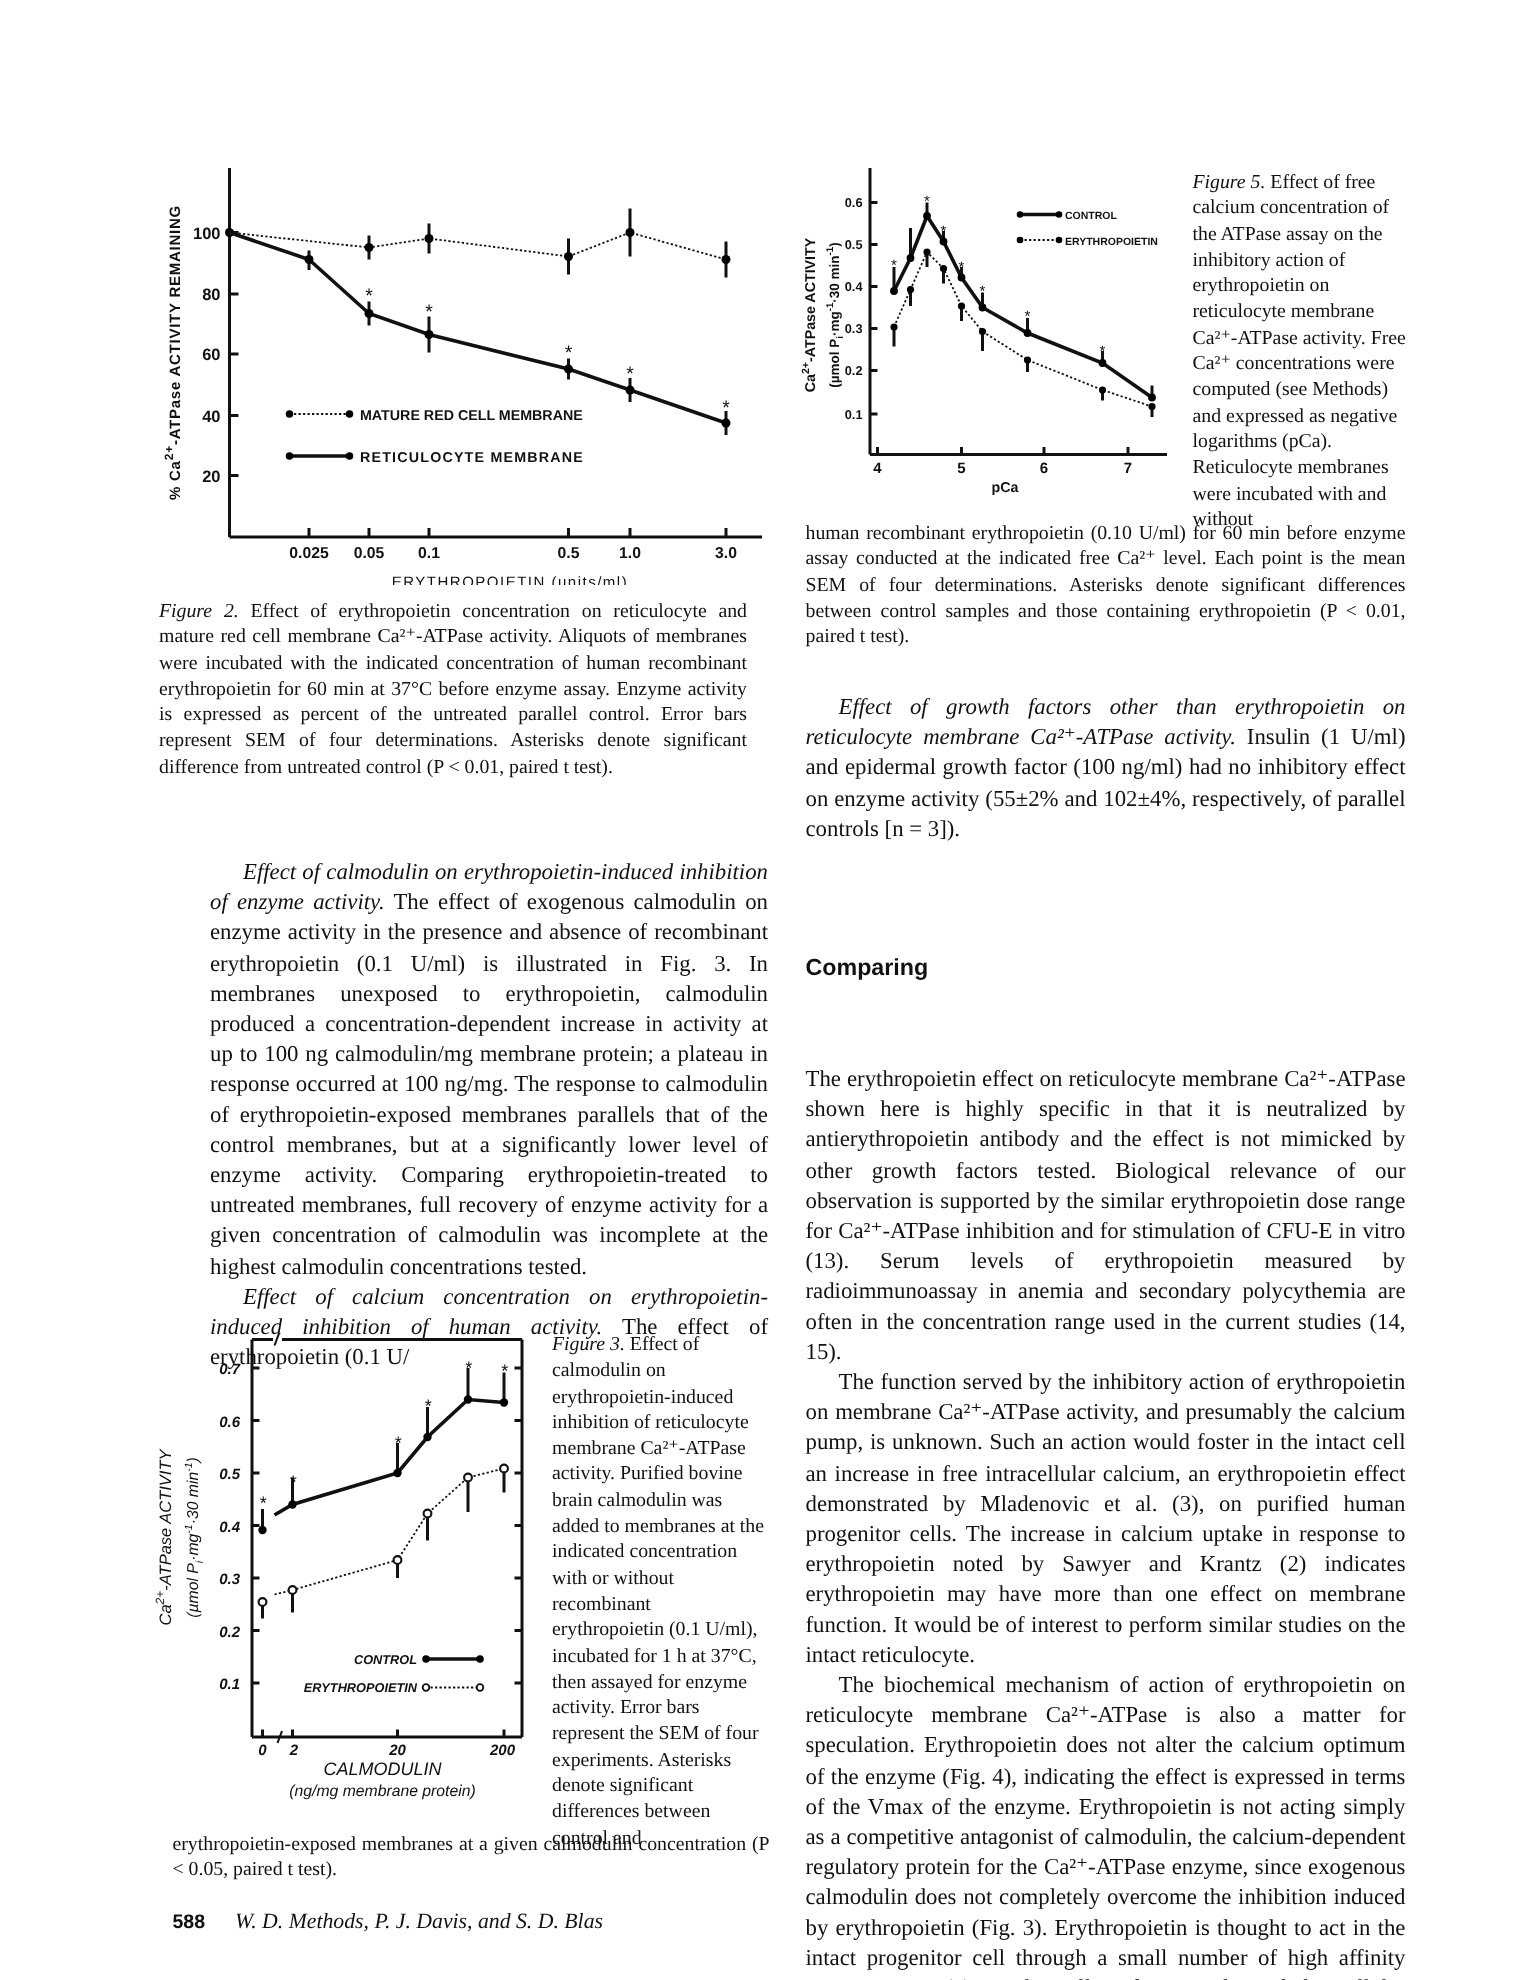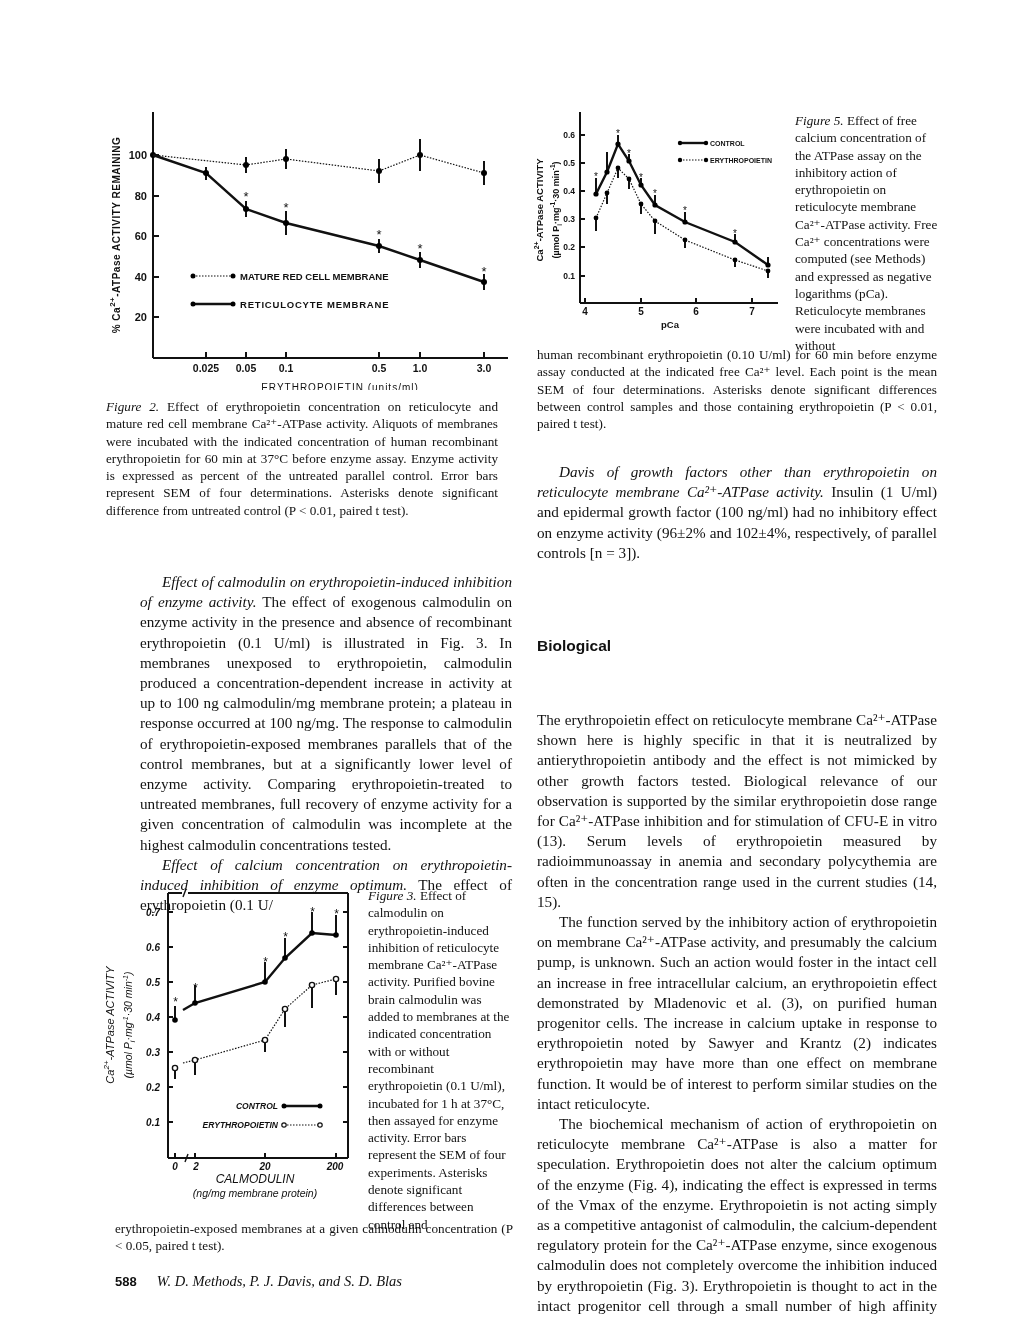--- a/index.html
+++ b/index.html
@@ -109,21 +109,21 @@
     </g>
   </svg>
 </div>
 
 <div class="abs cap" style="left:106px;top:398px;width:392px;text-align:justify;">
   <i>Figure 2.</i><span> Effect of erythropoietin concentration on reticulocyte and mature red cell membrane Ca²⁺-ATPase activity. Aliquots of membranes were incubated with the indicated concentration of human recombinant erythropoietin for 60 min at 37°C before enzyme assay. Enzyme activity is expressed as percent of the untreated parallel control. Error bars represent SEM of four determinations. Asterisks denote significant difference from untreated control (P &lt; 0.01, paired t test).</span>
 </div>
 
 <div class="abs para" style="left:140px;top:572px;width:372px;">
   <p class="indent"><i>Effect of calmodulin on erythropoietin-induced inhibition of enzyme activity.</i><span> The effect of exogenous calmodulin on enzyme activity in the presence and absence of recombinant erythropoietin (0.1 U/ml) is illustrated in Fig. 3. In membranes unexposed to erythropoietin, calmodulin produced a concentration-dependent increase in activity at up to 100 ng calmodulin/mg membrane protein; a plateau in response occurred at 100 ng/mg. The response to calmodulin of erythropoietin-exposed membranes parallels that of the control membranes, but at a significantly lower level of enzyme activity. Comparing erythropoietin-treated to untreated membranes, full recovery of enzyme activity for a given concentration of calmodulin was incomplete at the highest calmodulin concentrations tested.</span></p>
-  <p class="indent"><i>Effect of calcium concentration on erythropoietin-induced inhibition of enzyme optimum.</i><span> The effect of erythropoietin (0.1 U/</span></p>
+  <p class="indent"><i>Effect of calcium concentration on erythropoietin-induced inhibition of human activity.</i><span> The effect of erythropoietin (0.1 U/</span></p>
 </div>
 
 <div class="abs" style="left:100px;top:860px;width:250px;height:340px;font-style:italic;">
   <svg width="250" height="340" viewBox="0 0 250 340">
 
     <line class="ax" x1="68" y1="33" x2="68" y2="298"></line>
     <line class="ax" x1="68" y1="298" x2="248" y2="298"></line>
     <line class="ax" x1="248" y1="33" x2="248" y2="298"></line>
     <line class="ax" x1="68" y1="33" x2="82" y2="33"></line>
     <line class="ax" x1="88" y1="33" x2="248" y2="33"></line>
@@ -328,22 +328,22 @@
 </div>
 
 <div class="abs cap" style="left:795px;top:112px;width:150px;">
   <i>Figure 5.</i><span> Effect of free calcium concentration of the ATPase assay on the inhibitory action of erythropoietin on reticulocyte membrane Ca²⁺-ATPase activity. Free Ca²⁺ concentrations were computed (see Methods) and expressed as negative logarithms (pCa). Reticulocyte membranes were incubated with and without</span>
 </div>
 <div class="abs cap" style="left:537px;top:346px;width:400px;text-align:justify;">
   <span>human recombinant erythropoietin (0.10 U/ml) for 60 min before enzyme assay conducted at the indicated free Ca²⁺ level. Each point is the mean SEM of four determinations. Asterisks denote significant differences between control samples and those containing erythropoietin (P &lt; 0.01, paired t test).</span>
 </div>
 
 <div class="abs para" style="left:537px;top:462px;width:400px;">
-  <p class="indent"><i>Davis of growth factors other than erythropoietin on reticulocyte membrane Ca²⁺-ATPase activity.</i><span> Insulin (1 U/ml) and epidermal growth factor (100 ng/ml) had no inhibitory effect on enzyme activity (96±2% and 102±4%, respectively, of parallel controls [n = 3]).</span></p>
-</div>
-
-<div class="abs heading" style="left:537px;top:637px;">Biological</div>
+  <p class="indent"><i>Effect of growth factors other than erythropoietin on reticulocyte membrane Ca²⁺-ATPase activity.</i><span> Insulin (1 U/ml) and epidermal growth factor (100 ng/ml) had no inhibitory effect on enzyme activity (55±2% and 102±4%, respectively, of parallel controls [n = 3]).</span></p>
+</div>
+
+<div class="abs heading" style="left:537px;top:637px;">Comparing</div>
 
 <div class="abs para" style="left:537px;top:675px;width:400px;margin-top:35px;">
   <p><span>The erythropoietin effect on reticulocyte membrane Ca²⁺-ATPase shown here is highly specific in that it is neutralized by antierythropoietin antibody and the effect is not mimicked by other growth factors tested. Biological relevance of our observation is supported by the similar erythropoietin dose range for Ca²⁺-ATPase inhibition and for stimulation of CFU-E in vitro (13). Serum levels of erythropoietin measured by radioimmunoassay in anemia and secondary polycythemia are often in the concentration range used in the current studies (14, 15).</span></p>
   <p class="indent"><span>The function served by the inhibitory action of erythropoietin on membrane Ca²⁺-ATPase activity, and presumably the calcium pump, is unknown. Such an action would foster in the intact cell an increase in free intracellular calcium, an erythropoietin effect demonstrated by Mladenovic et al. (3), on purified human progenitor cells. The increase in calcium uptake in response to erythropoietin noted by Sawyer and Krantz (2) indicates erythropoietin may have more than one effect on membrane function. It would be of interest to perform similar studies on the intact reticulocyte.</span></p>
   <p class="indent"><span>The biochemical mechanism of action of erythropoietin on reticulocyte membrane Ca²⁺-ATPase is also a matter for speculation. Erythropoietin does not alter the calcium optimum of the enzyme (Fig. 4), indicating the effect is expressed in terms of the Vmax of the enzyme. Erythropoietin is not acting simply as a competitive antagonist of calmodulin, the calcium-dependent regulatory protein for the Ca²⁺-ATPase enzyme, since exogenous calmodulin does not completely overcome the inhibition induced by erythropoietin (Fig. 3). Erythropoietin is thought to act in the intact progenitor cell through a small number of high affinity receptor sites (6) on the cell surface. Studies of the cellular distribution (16) and mechanism of signal transduction</span></p>
 </div>
 
 </body></html>

